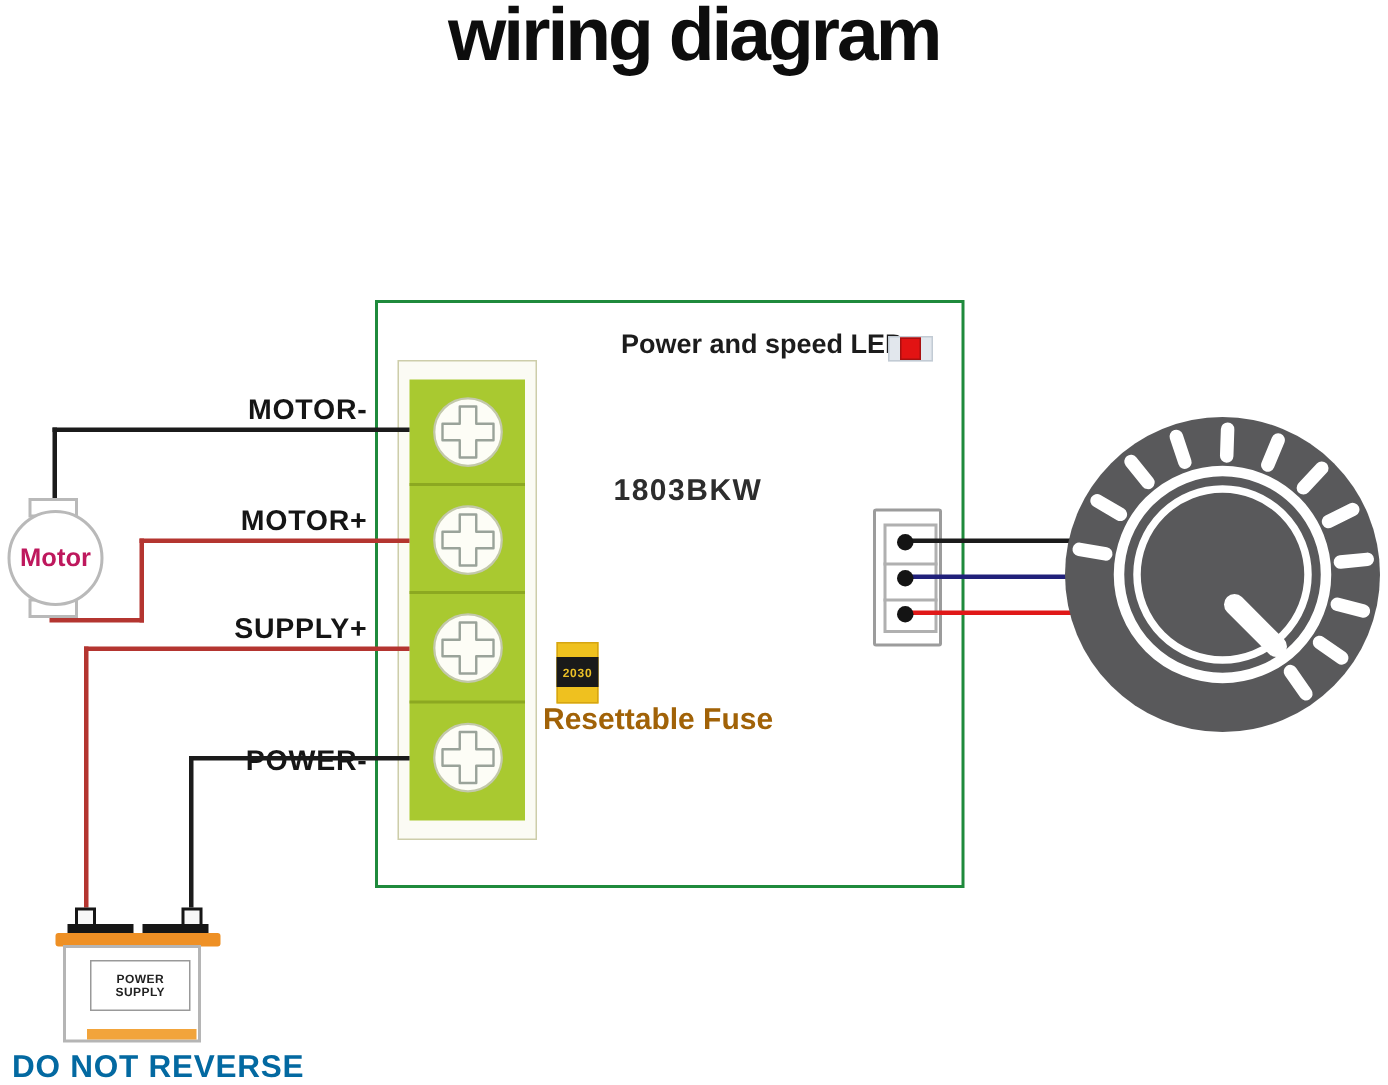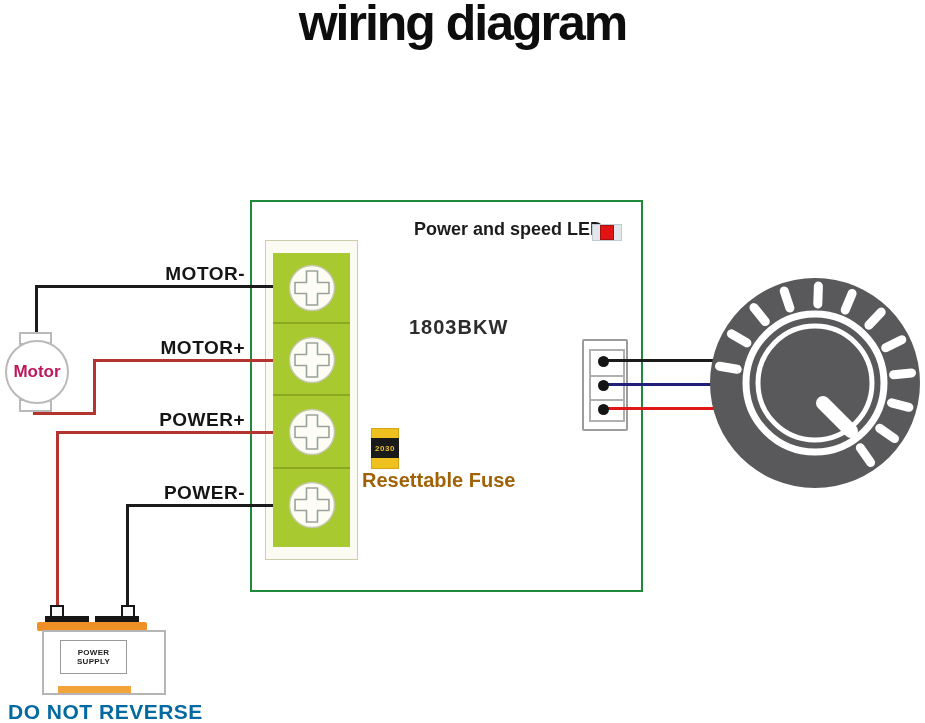--- a/index.html
+++ b/index.html
@@ -62,21 +62,21 @@
     position: absolute; left: 5px; top: 340px; width: 64px; height: 64px; border-radius: 50%;
     background: #fff; border: 2px solid #b9b9b9; display: flex; align-items: center; justify-content: center;
     font-size: 17px; font-weight: bold; color: #be185d;
   }
   
   .knob { position: absolute; left: 710px; top: 278px; width: 210px; height: 210px; border-radius: 50%; background: var(--knob-gray, #59595b); }
   
   .post { position: absolute; top: 605px; width: 14px; height: 13px; background: #f8f8f8; border: 2px solid #161616; }
   .bar { position: absolute; top: 616px; width: 44px; height: 7px; background: #161616; }
   .cap { position: absolute; left: 37px; top: 622px; width: 110px; height: 9px; background: var(--battery-orange, #ee9025); border-radius: 2px; }
-  .bat-body { position: absolute; left: 42px; top: 630px; width: 124px; height: 65px; background: #fff; border: 2px solid #b5b5b5; }
+  .bat-body { position: absolute; left: 42px; top: 630px; width: 92px; height: 65px; background: #fff; border: 2px solid #b5b5b5; }
   .bat-label-box {
     position: absolute; left: 16px; top: 8px; width: 67px; height: 34px; border: 1px solid #999;
     display: flex; align-items: center; justify-content: center;
     font-size: 8px; font-weight: bold; letter-spacing: 0.3px; color: #222; text-align: center;
   }
   .bat-stripe { position: absolute; left: 14px; top: 54px; width: 73px; height: 7px; background: #f2a43b; }
   .warning { position: absolute; left: 8px; top: 700px; font-size: 21px; font-weight: bold; color: #0369a1; letter-spacing: 0.5px; }
 </style>
 </head>
 <body>
@@ -121,22 +121,22 @@
         </svg>
       <svg class="screw" style="top:228px" viewBox="0 0 48 48">
           <circle cx="24" cy="24" r="22.5" fill="#fdfdf6" stroke="#c3c8ab" stroke-width="1.5"></circle>
           <path d="M18.5 7 h11 v11.5 h11.5 v11 h-11.5 v11.5 h-11 v-11.5 h-11.5 v-11 h11.5 z" fill="#fdfdf6" stroke="#9aa39a" stroke-width="1.6" stroke-linejoin="round"></path>
         </svg>
     </div>
   </div>
 
   <div class="term-label" style="top:336px">MOTOR+</div>
   <div class="term-label" style="top:262px">MOTOR-</div>
-  <div class="term-label" style="top:408px">POWER+</div>
-  <div class="term-label" style="top:481px">POWER-</div>
+  <div class="term-label" style="top:408px">SUPPLY+</div>
+  <div class="term-label" style="top:496px">POWER-</div>
 
   <div class="wire wk" style="left:35px;  top:285px; width:238px;"></div>
   <div class="wire wk" style="left:35px;  top:285px; height:49px;"></div>
   <div class="wire wr" style="left:93px;  top:359px; width:180px;"></div>
   <div class="wire wr" style="left:93px;  top:359px; height:56px;"></div>
   <div class="wire wr" style="left:33px;  top:412px; width:63px;"></div>
   <div class="wire wr" style="left:56px;  top:431px; width:217px;"></div>
   <div class="wire wr" style="left:56px;  top:431px; height:178px;"></div>
   <div class="wire wk" style="left:126px; top:504px; width:147px;"></div>
   <div class="wire wk" style="left:126px; top:504px; height:105px;"></div>

